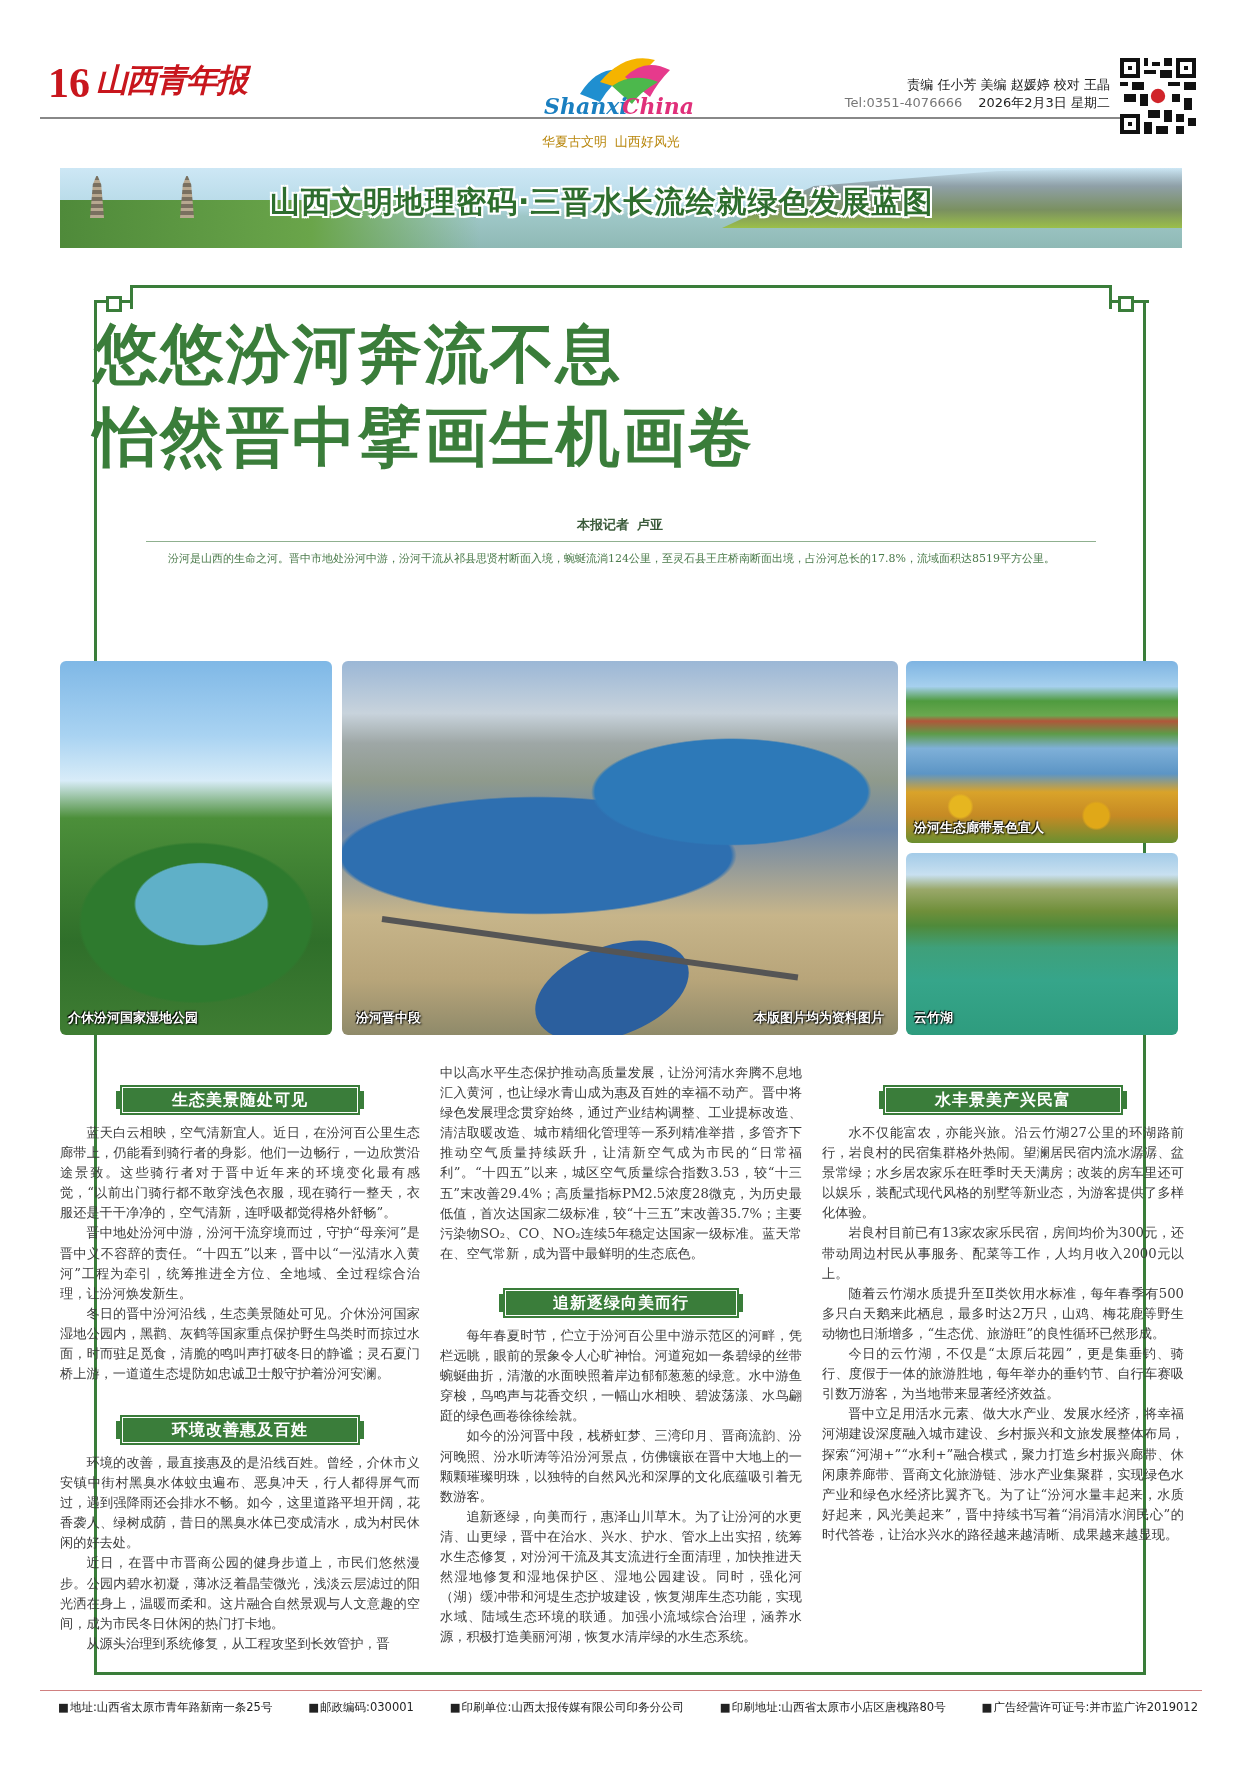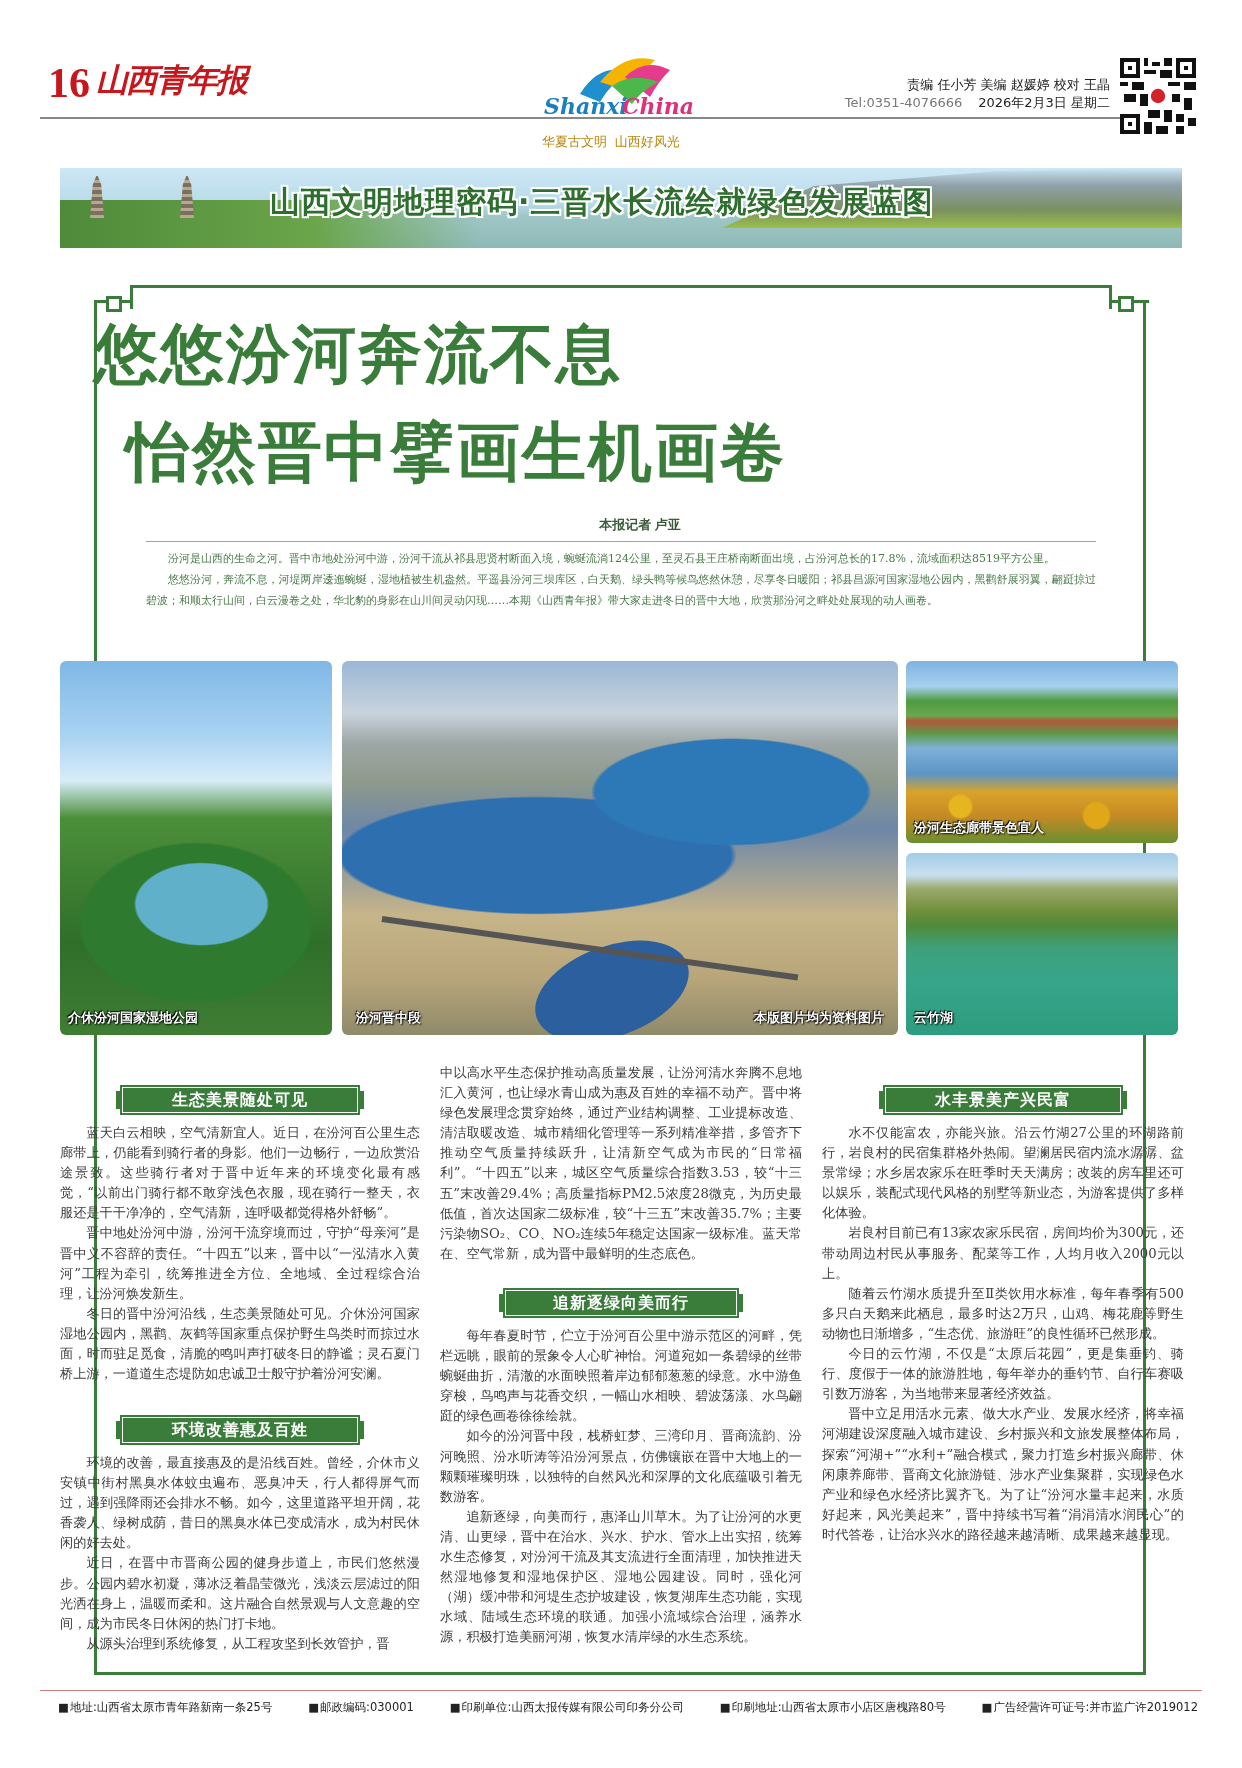--- a/index.html
+++ b/index.html
@@ -23,21 +23,21 @@
   .banner .right-hills { position: absolute; right: 0; top: 0; width: 460px; height: 60px; background: linear-gradient(180deg, rgba(140,150,160,0.0) 0%, #8fa0a8 30%, #7a9060 70%, #9bbf4a 100%); clip-path: polygon(20% 30%, 60% 5%, 100% 0, 100% 100%, 0 100%); }
   .banner .pagoda { position: absolute; bottom: 30px; width: 14px; height: 42px; background: repeating-linear-gradient(180deg, #7a7060 0 4px, #b8a890 4px 7px); clip-path: polygon(45% 0, 55% 0, 80% 20%, 100% 100%, 0 100%, 20% 20%); }
   .banner-title { position: absolute; left: 210px; top: 14px; font-family: "DejaVu Sans", sans-serif; font-weight: bold; font-size: 30px; color: #2e6e2e; letter-spacing: 1px;
     text-shadow: 2px 2px 0 #fff, -2px -2px 0 #fff, 2px -2px 0 #fff, -2px 2px 0 #fff, 0 2px 0 #fff, 2px 0 0 #fff; white-space: nowrap; }
 
   
   .frame { left: 94px; top: 285px; width: 1052px; height: 1390px; border: 3px solid #3a7d3a; border-top: none; }
   .knot { width: 16px; height: 16px; border: 3px solid #3a7d3a; background: #fff; }
 
   .title { left: 94px; width: 1052px; text-align: left; font-family: "DejaVu Serif", serif; font-weight: bold; color: #3a7d3a; font-size: 64px; letter-spacing: 2px; line-height: 1; }
-  .byline { left: 94px; top: 516px; width: 1052px; text-align: center; font-family: Liberation Sans, sans-serif; font-weight: bold; font-size: 13px; color: #3a5a3a; margin-left: 20px; }
+  .byline { left: 94px; top: 516px; width: 1052px; text-align: center; font-family: Liberation Mono, monospace; font-weight: bold; font-size: 13px; color: #3a5a3a; }
   .lead-rule { left: 146px; top: 541px; width: 950px; height: 1px; background: #8fb08f; }
   .lead { left: 146px; top: 548px; width: 950px; font-size: 11px; line-height: 21px; color: #4a7a4a; text-align: justify; }
   .lead p { text-indent: 2em; }
 
   
   .photo { overflow: hidden; border-radius: 6px; }
   .photo .cap { position: absolute; font-family: "DejaVu Sans", sans-serif; font-weight: bold; font-size: 13px; color: #fff; text-shadow: 1px 1px 2px #000, -1px -1px 1px #000; white-space: nowrap; }
   .p1 { left: 60px; top: 661px; width: 272px; height: 374px;
     background: radial-gradient(ellipse 40% 18% at 52% 65%, #5fb0c8 0 60%, transparent 62%),
                 radial-gradient(ellipse 60% 30% at 50% 70%, #2e7a2e 0 70%, transparent 72%),
@@ -147,26 +147,25 @@
 <div class="abs frame" style="top:300px; height:1375px;"></div>
 <div class="abs" style="left:130px; top:285px; width:982px; height:3px; background:#3a7d3a;"></div>
 <div class="abs" style="left:130px; top:285px; width:3px; height:24px; background:#3a7d3a;"></div>
 <div class="abs" style="left:1109px; top:285px; width:3px; height:24px; background:#3a7d3a;"></div>
 <div class="abs" style="left:94px; top:300px; width:39px; height:3px; background:#3a7d3a;"></div>
 <div class="abs" style="left:1109px; top:300px; width:40px; height:3px; background:#3a7d3a;"></div>
 <div class="abs knot" style="left:106px; top:296px;"></div>
 <div class="abs knot" style="left:1118px; top:296px;"></div>
 
 <div class="abs title" style="top:322px;">悠悠汾河奔流不息</div>
-<div class="abs title" style="top:420px;padding-left:32px;">怡然晋中擘画生机画卷</div>
+<div class="abs title" style="top:405px;">怡然晋中擘画生机画卷</div>
 <div class="abs byline">本报记者  卢亚</div>
 <div class="abs lead-rule"></div>
 <div class="abs lead">
   <p>汾河是山西的生命之河。晋中市地处汾河中游，汾河干流从祁县思贤村断面入境，蜿蜒流淌124公里，至灵石县王庄桥南断面出境，占汾河总长的17.8%，流域面积达8519平方公里。</p>
-  <p>悠悠汾河，奔流不息，河堤两岸逶迤蜿蜒，湿地植被生机盎然。平遥县汾河三坝库区，白天鹅、绿头鸭等候鸟悠然休憩，尽享冬日暖阳；祁县昌源河国家湿地公园内，黑鹳舒展羽翼，翩跹掠过碧波；和顺太行山间，白云漫卷之处，华北豹的身影在山川间灵动闪现……本期《山西青年报》带大家走进冬日的晋中大地，欣赏那汾河之畔处处展现的动人画卷。</p>
 </div>
 
 <div class="abs photo p1">
   <div class="cap" style="left:8px; bottom:8px;">介休汾河国家湿地公园</div>
 </div>
 <div class="abs photo p2">
   <div class="river2"></div>
   <div class="bridge"></div>
   <div class="cap" style="left:14px; bottom:8px;">汾河晋中段</div>
   <div class="cap" style="right:14px; bottom:8px;">本版图片均为资料图片</div>

